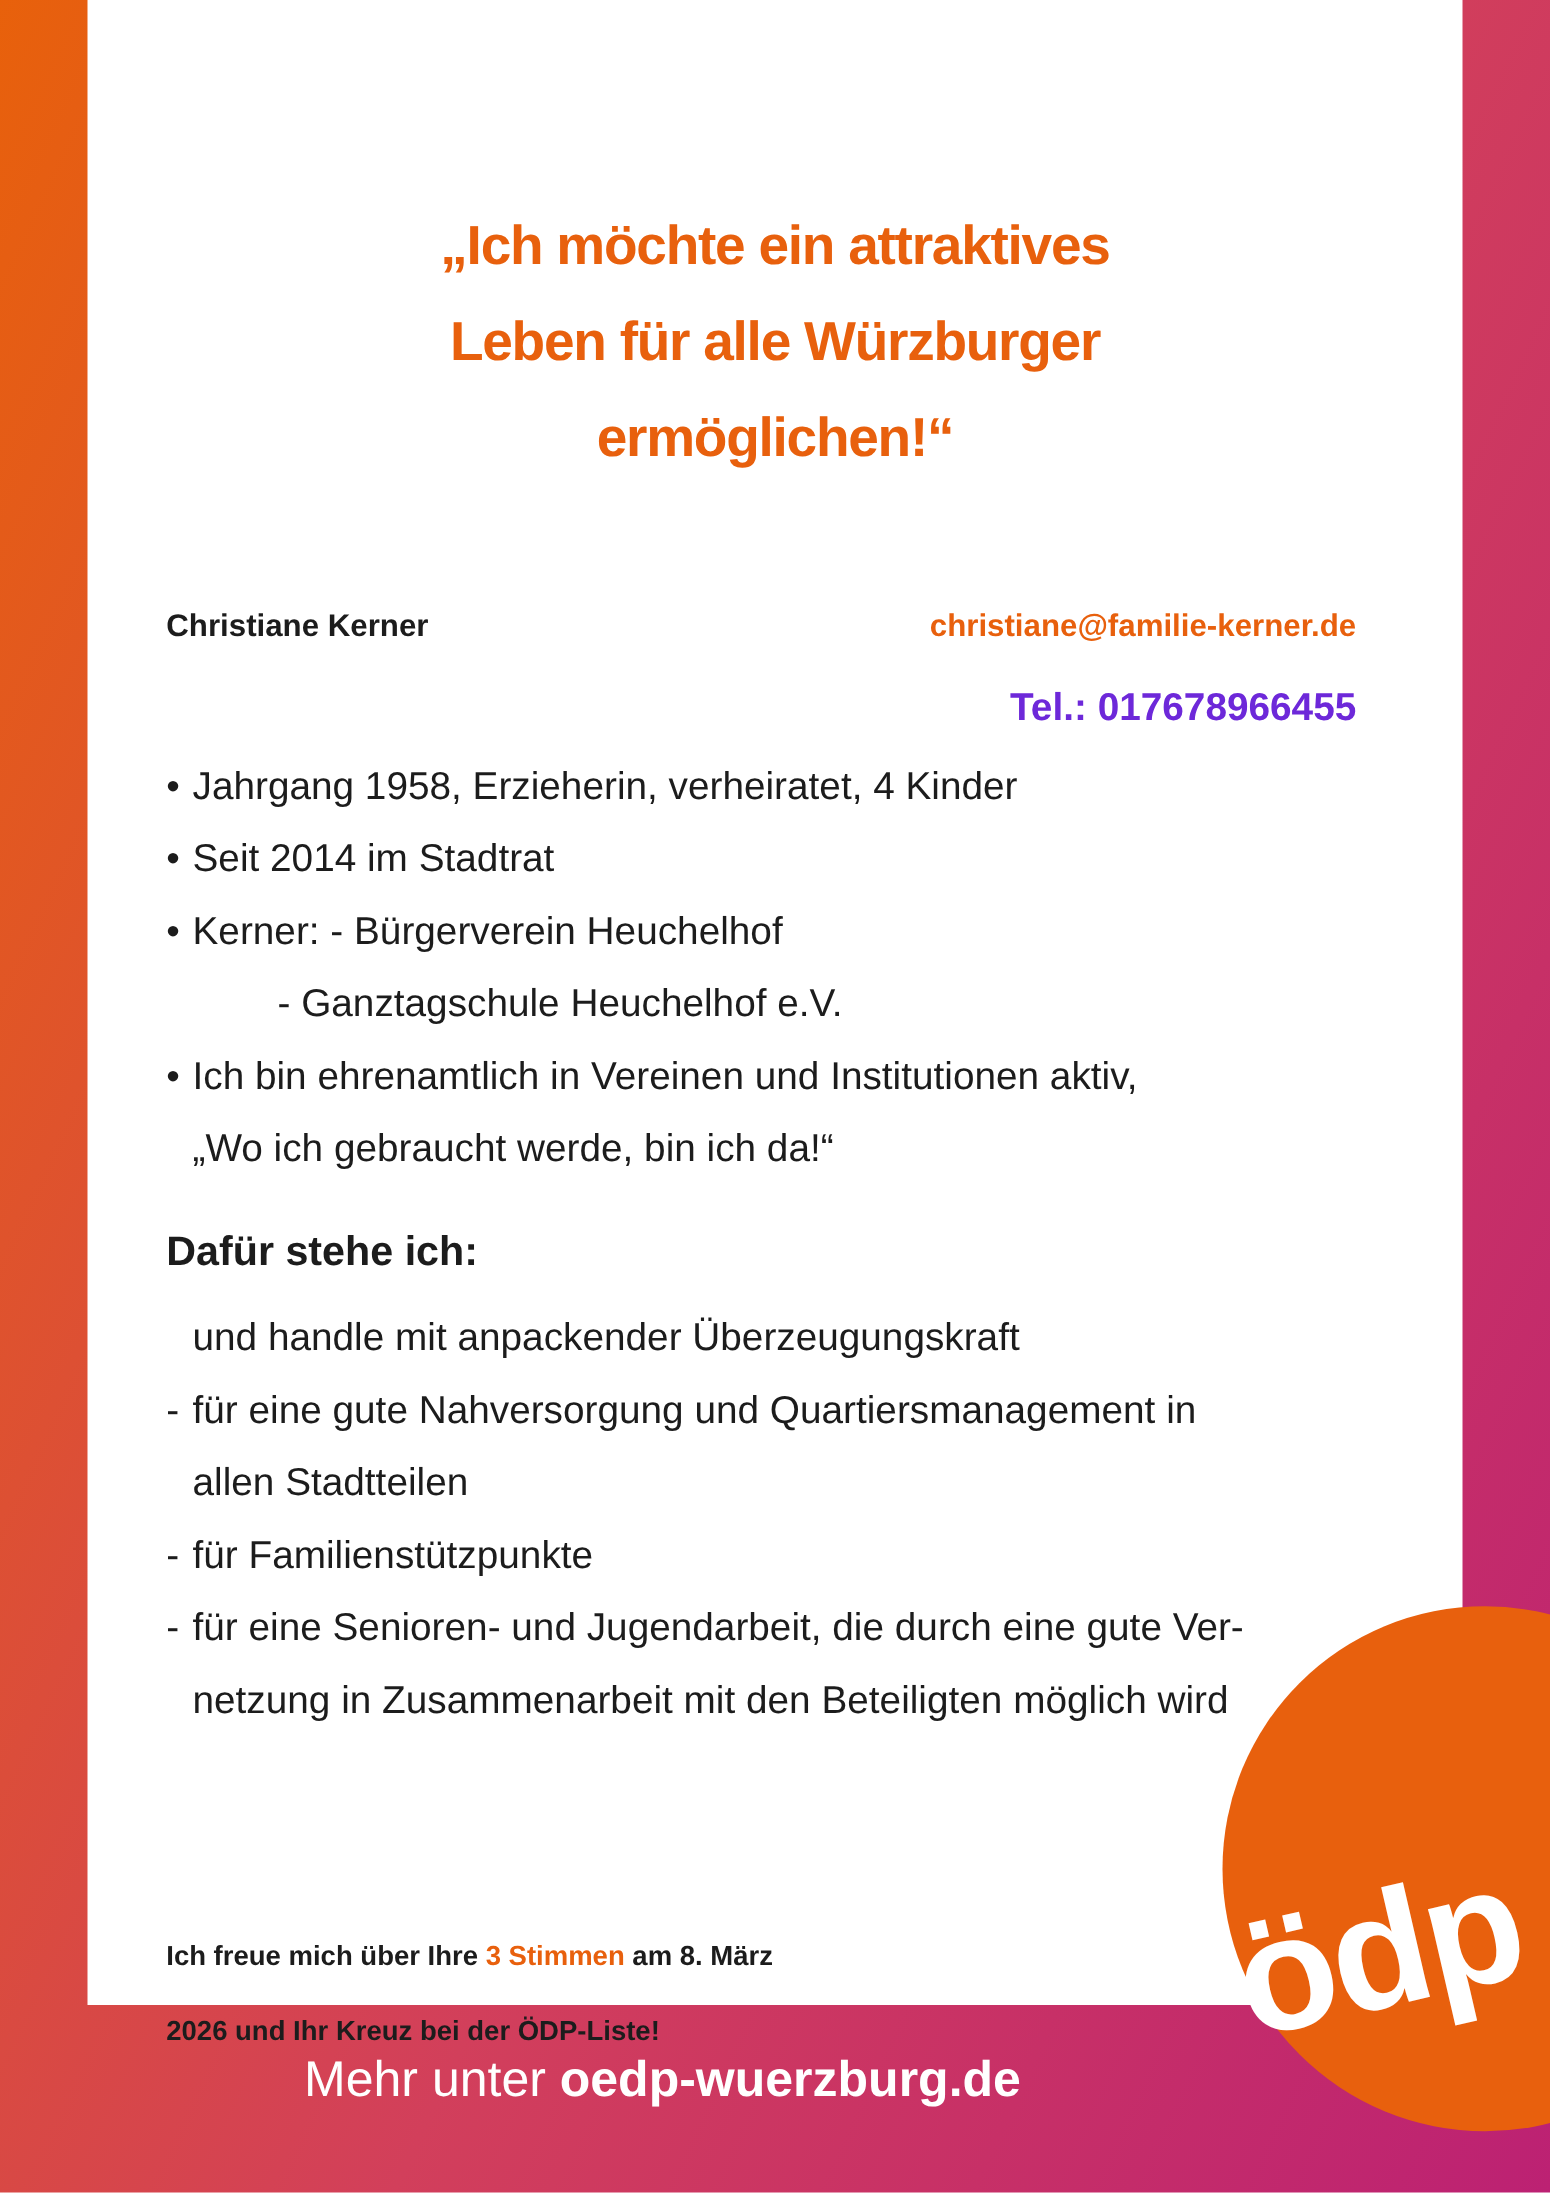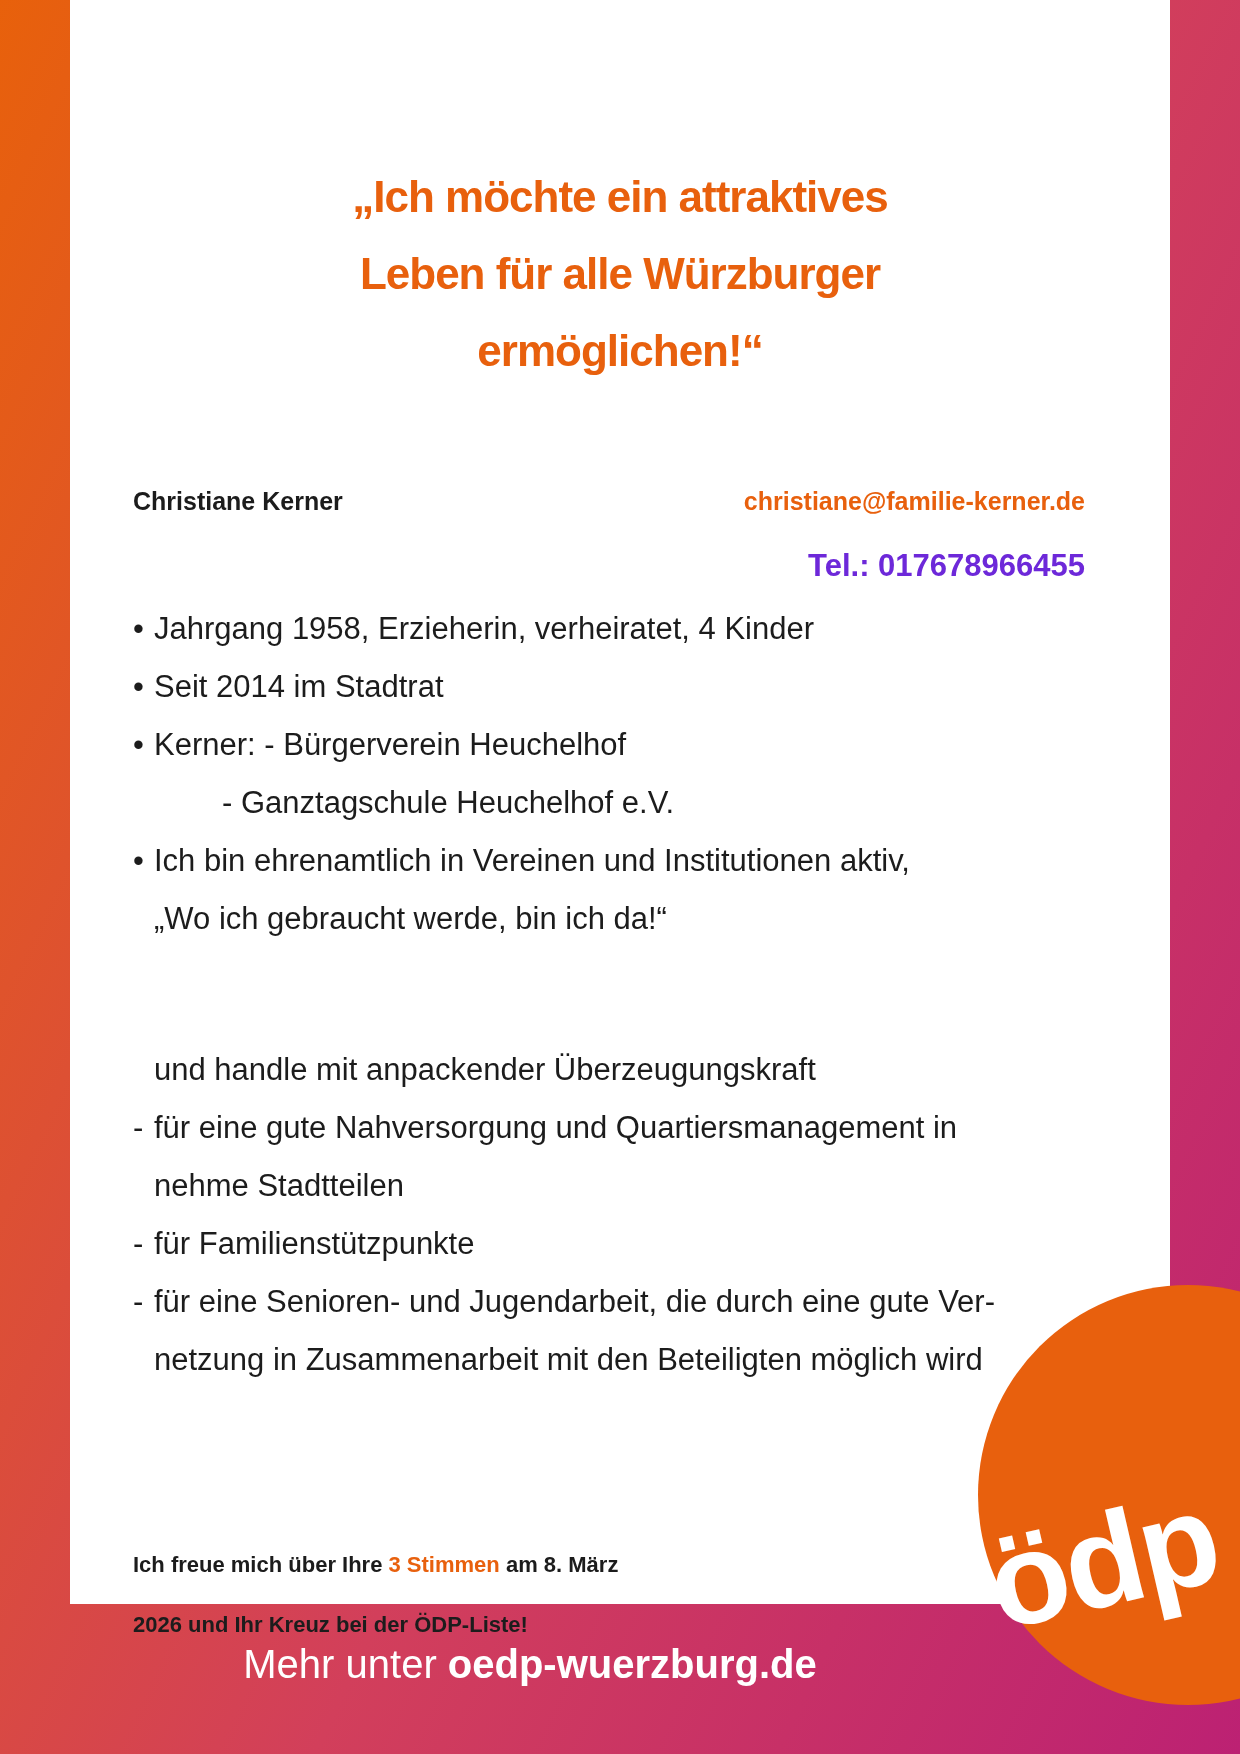--- a/index.html
+++ b/index.html
@@ -85,25 +85,26 @@
 
   <div class="bio-list">
       <div class="ln ind-0"><span class="marker">•</span><span>Jahrgang 1958, Erzieherin, verheiratet, 4 Kinder</span></div>
       <div class="ln ind-0"><span class="marker">•</span><span>Seit 2014 im Stadtrat</span></div>
       <div class="ln ind-0"><span class="marker">•</span><span>Kerner: - Bürgerverein Heuchelhof</span></div>
       <div class="ln ind-2"><span>- Ganztagschule Heuchelhof e.V.</span></div>
       <div class="ln ind-0"><span class="marker">•</span><span>Ich bin ehrenamtlich in Vereinen und Institutionen aktiv,</span></div>
       <div class="ln ind-1"><span>„Wo ich gebraucht werde, bin ich da!“</span></div>
     </div>
 
+  <div class="dafuer">Dafür stehe ich:</div>
 
   <div class="dash-list">
       <div class="ln ind-1"><span>und handle mit anpackender Überzeugungskraft</span></div>
       <div class="ln ind-0"><span class="marker">-</span><span>für eine gute Nahversorgung und Quartiersmanagement in</span></div>
-      <div class="ln ind-1"><span>nehme Stadtteilen</span></div>
+      <div class="ln ind-1"><span>allen Stadtteilen</span></div>
       <div class="ln ind-0"><span class="marker">-</span><span>für Familienstützpunkte</span></div>
       <div class="ln ind-0"><span class="marker">-</span><span>für eine Senioren- und Jugendarbeit, die durch eine gute Ver-</span></div>
       <div class="ln ind-1"><span>netzung in Zusammenarbeit mit den Beteiligten möglich wird</span></div>
     </div>
 
   <div class="closing">
     <div><span>Ich freue mich über Ihre </span><span class="hl">3 Stimmen</span><span> am 8. März</span></div>
     <div>2026 und Ihr Kreuz bei der ÖDP-Liste!</div>
   </div>
 

